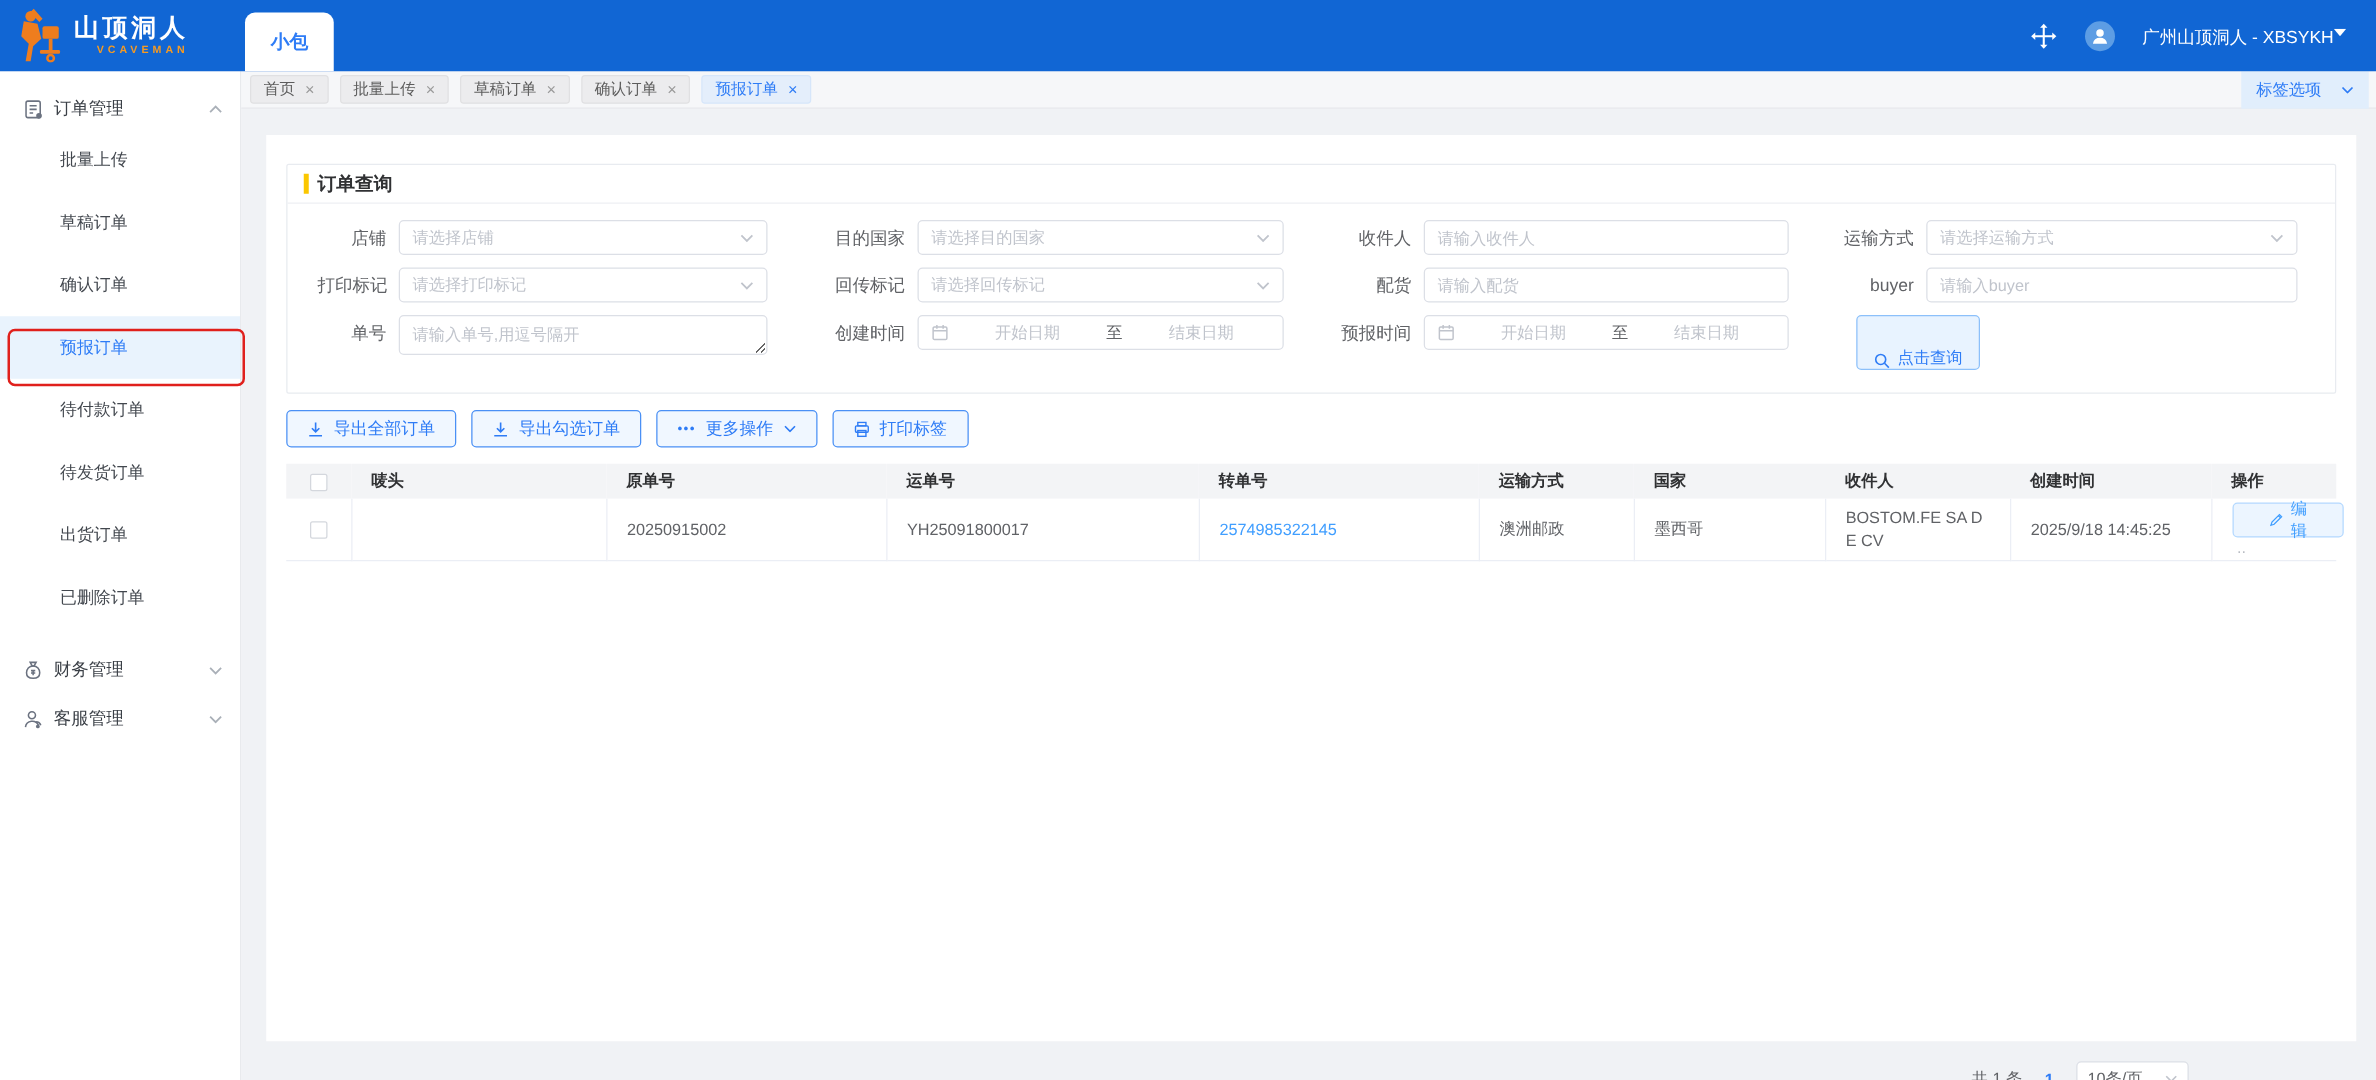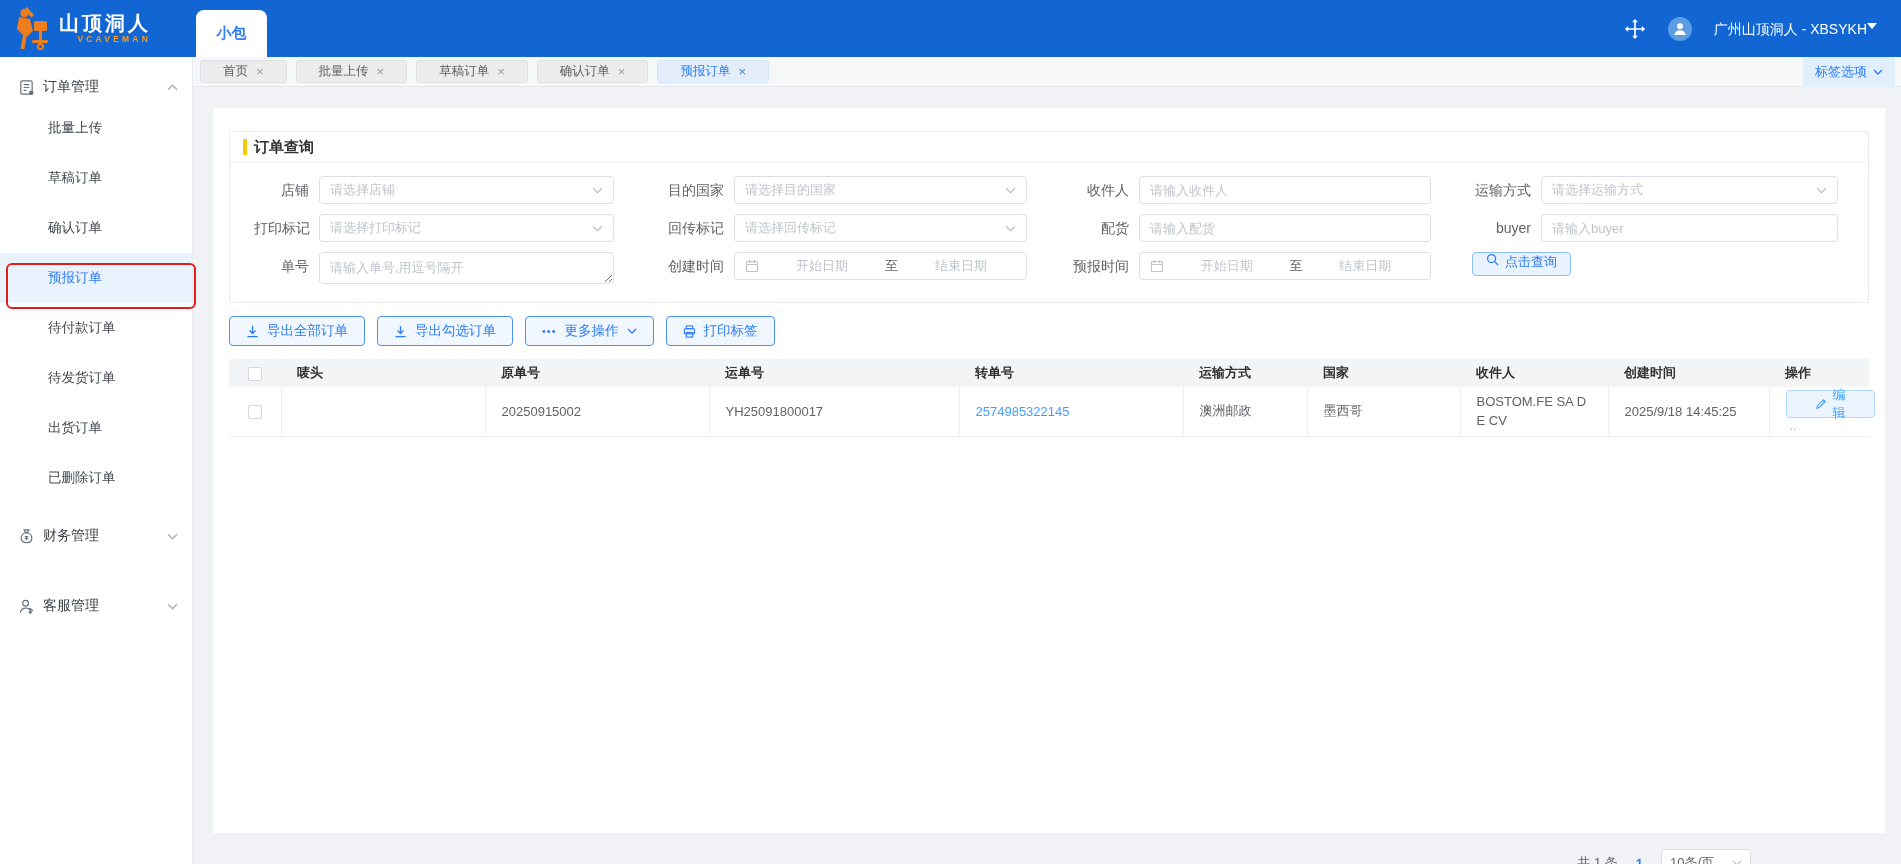--- a/index.html
+++ b/index.html
@@ -14,36 +14,36 @@
   .product-tab { position:absolute; left:196px; top:10px; width:71px; height:47px; background:#fff; border-radius:8px 8px 0 0;
                  display:flex; align-items:center; justify-content:center; color:#2e7cf6; font-size:15px; font-weight:bold; }
   .topbar-right { position:absolute; right:24px; top:0; height:57px; display:flex; align-items:center; gap:22px; }
   .move-ic { display:flex; }
   .avatar { width:24px; height:24px; border-radius:50%; background:#5d9de4; display:flex; align-items:center; justify-content:center; }
   .user-wrap { display:flex; flex-direction:row; color:#fff; font-size:14px; line-height:16px; }
   .user-caret { margin-top:2px; }
 
   
   .tabbar { position:absolute; top:57px; left:193px; right:0; height:30px; background:#f6f7f9; border-bottom:1px solid #e6e8eb; display:flex; align-items:center; padding-left:7px; gap:9px; z-index:10; }
-  .tab { height:23px; padding:0 22px; background:#ececee; border:1px solid #e0e0e2; border-radius:3px; display:flex; align-items:center; gap:8px; font-size:12.5px; color:#5c5c5c; cursor:default; }
+  .tab { height:23px; padding:0 10px; background:#ececee; border:1px solid #e0e0e2; border-radius:3px; display:flex; align-items:center; gap:8px; font-size:12.5px; color:#5c5c5c; cursor:default; }
   .tab .x { color:#9a9a9a; font-size:13px; }
   .tab.active { background:#e4eefb; border-color:#d6e6fa; color:#2e7cf6; }
   .tab.active .x { color:#2e7cf6; }
-  .tag-options { position:absolute; right:6px; top:0; height:30px; padding:0 12px; background:#e1eefc; color:#2e7cf6; font-size:13px; display:flex; align-items:center; gap:6px; }
+  .tag-options { position:absolute; right:6px; top:0; height:30px; padding:0 12px; background:#e1eefc; color:#2e7cf6; font-size:13px; display:flex; align-items:center; gap:16px; }
 
   
   .sidebar { position:absolute; top:57px; left:0; width:193px; bottom:0; background:#fff; border-right:1px solid #e8eaed; z-index:6;font-family:Liberation Mono, monospace; }
   .sgroup { height:32px; display:flex; align-items:center; padding:0 14px 0 18px; color:#3a3f46; font-size:14px; gap:8px; }
   .sgroup .glabel { flex:1; }
   .g1 { margin-top:14px; }
   .sitem { height:50px; display:flex; align-items:center; padding-left:48px; font-size:13.5px; color:#42474e; cursor:default; }
   .sitem.active { background:#e9f3fd; color:#2e7cf6; }
   .annotation-red { position:absolute; left:6px; top:206px; width:190px; height:46px; border:2px solid #e0201c; border-radius:6px; z-index:9; pointer-events:none; }
   .g2 { margin-top:17px; }
-  .g3 { margin-top:38px; }
+  .g3 { margin-top:7px; }
 
   
   .main { position:absolute; left:193px; top:87px; right:0; bottom:0; background:#f0f2f5; padding:21px 16px 0 20px; }
   .panel { background:#fff; width:1672px; height:725px; padding:23px 16px 0 16px; position:relative; }
 
   .card { border:1px solid #e8ebf0; border-radius:2px; }
   .card-title { height:31px; display:flex; align-items:center; padding-left:13px; border-bottom:1px solid #eef0f3; }
   .ybar { width:4px; height:16px; background:#fbc700; margin-right:7px; }
   .card-title .t { font-size:15px; font-weight:bold; color:#303133; }
 
@@ -52,21 +52,21 @@
   .ctl { height:28px; border:1px solid #dcdfe6; border-radius:4px; background:#fff; display:flex; align-items:center; padding:0 10px; font-size:13px; color:#c0c4cc; }
   .sel { justify-content:space-between; }
   .sel .ph { color:#c0c4cc; }
   input.ctl { width:100%; color:#606266; }
   input.ctl::placeholder { color:#c0c4cc; }
   textarea.tctl { width:295px; height:32px; border:1px solid #dcdfe6; border-radius:4px; font-family:"Liberation Sans","DejaVu Sans",sans-serif; font-size:13px; padding:6px 10px; color:#606266; resize:both; }
   textarea.tctl::placeholder { color:#c0c4cc; }
   .drange { justify-content:flex-start; gap:8px; }
   .drange .dph { flex:1; text-align:center; color:#c0c4cc; }
   .drange .to { color:#606266; font-size:13px; }
-  .search-btn { grid-column:7/9; justify-self:start; margin-left:31px; height:24px; padding:0 13px; background:#e8f3ff; border:1px solid #8cc0fa; border-radius:4px; color:#2e7cf6; font-size:13px; display:flex; align-items:flex-start; gap:6px; cursor:default; }
+  .search-btn { grid-column:7/9; justify-self:start; margin-left:44px; height:44px; padding:0 13px; background:#e8f3ff; border:1px solid #8cc0fa; border-radius:4px; color:#2e7cf6; font-size:13px; display:flex; align-items:flex-end; gap:6px; cursor:default; }
 
   .btn-row { margin-top:13px; display:flex; gap:12px; }
   .abtn { height:30px; padding:0 16px; background:#f0f7ff; border:1px solid #4a90f5; border-radius:4px; color:#2e7cf6; font-size:13.5px; display:flex; align-items:center; gap:8px; cursor:default; }
   .abtn .dots { font-size:11px; letter-spacing:1px; }
 
   table.grid { margin-top:13px; border-collapse:collapse; table-layout:fixed; width:1640px; font-size:13px; }
   table.grid col.c0{width:52px}  table.grid col.c1{width:204px} table.grid col.c2{width:224px}
   table.grid col.c3{width:250px} table.grid col.c4{width:224px} table.grid col.c5{width:124px}
   table.grid col.c6{width:153px} table.grid col.c7{width:148px} table.grid col.c8{width:161px}
   table.grid col.c9{width:100px}

